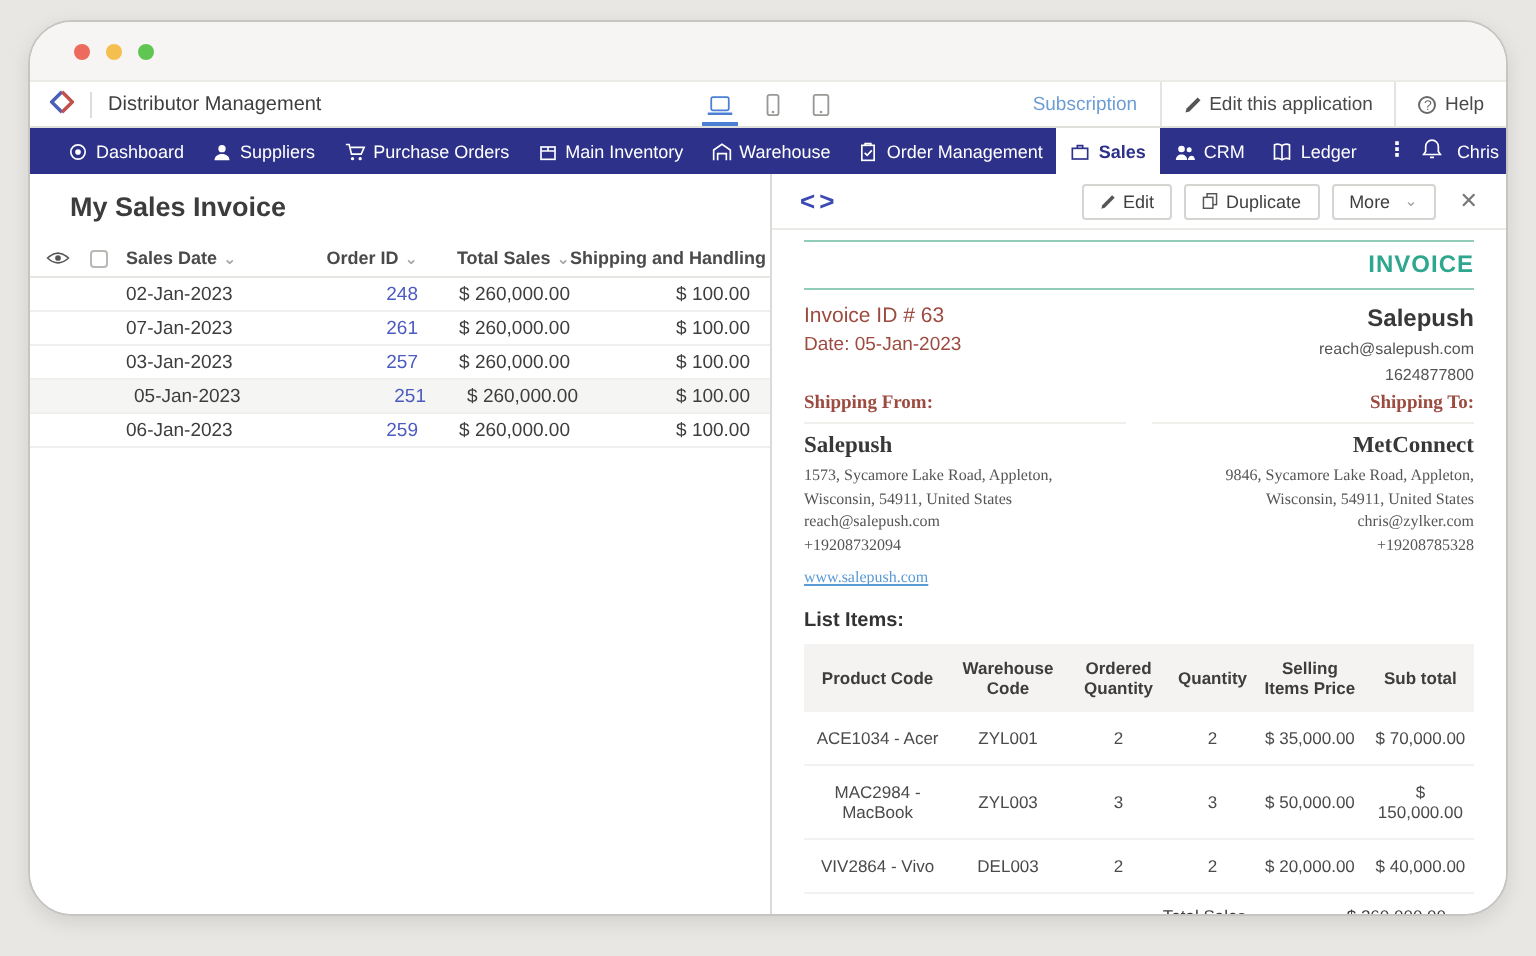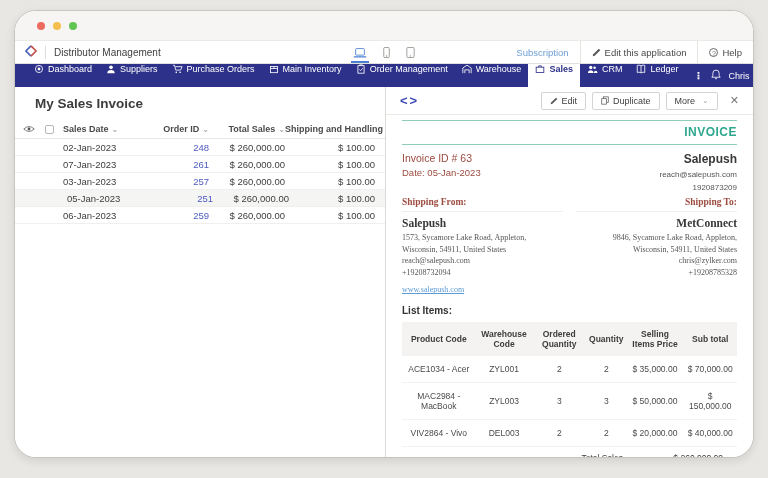--- a/index.html
+++ b/index.html
@@ -26,21 +26,21 @@
   .devices { display:flex; align-items:stretch; height:100%; margin-left:190px; gap:12px; }
   .device { display:flex; align-items:center; color:#9a9894; position:relative; padding:0 2px; }
   .device.active { color:#4a7fd4; }
   .device.active::after { content:""; position:absolute; left:0; right:0; bottom:0; height:2px; background:#4a7fd4; }
   .tb-right { margin-left:auto; display:flex; align-items:center; height:100%; font-size:9.5px; }
   .tb-item { display:flex; align-items:center; gap:4px; padding:0 11px; height:100%; border-left:1px solid #e6e4e1; color:#4a4a4a; white-space:nowrap; }
   .tb-item.subscription { color:#6d9dd3; border-left:none; }
   .help-circle { width:9px; height:9px; border:1px solid #6a6a6a; border-radius:50%; font-size:7px; line-height:9px; text-align:center; color:#6a6a6a; }
   
   .nav { flex:0 0 23px; background:#2d3189; display:flex; align-items:stretch; color:#fff; font-size:9px; padding-left:12px; white-space:nowrap; }
-  .nav-item { display:flex; align-items:flex-start; gap:4px; padding:0 7px; cursor:pointer; }
+  .nav-item { display:flex; align-items:center; gap:4px; padding:0 7px; cursor:pointer; }
   .nav-item.active { background:#fff; color:#2d3189; font-weight:bold; }
   .nav-item svg { flex:0 0 auto; }
   .nav-more { display:flex; align-items:center; padding:0 8px; font-size:10px; font-weight:bold; }
   .nav-right { margin-left:auto; display:flex; align-items:center; gap:7px; padding-right:10px; }
   
   .content { flex:1; display:flex; min-height:0; }
   .list-panel { flex:0 0 370px; display:flex; flex-direction:column; background:#fff; min-width:0; }
   .list-title { margin:9px 0 9px 20px; font-size:13.5px; font-weight:bold; color:#3c3c3c; }
   .lgrid { display:grid; grid-template-columns:22px 18px 90px 56px 76px 1fr; align-items:center; padding:0 10px 0 8px; }
   .lhead { height:19px; font-size:9px; font-weight:bold; color:#4a4a4a; border-bottom:1px solid #e8e6e3; }
@@ -166,32 +166,32 @@
     </div>
     <div class="nav-item">
       <svg width="10" height="10" viewBox="0 0 12 12">
           <rect x="1.8" y="3" width="8.4" height="7.4" fill="none" stroke="currentColor"></rect>
           <path d="M1.8 5.4h8.4M6 3v2.4" stroke="currentColor"></path>
         </svg>
       <span>Main Inventory</span>
     </div>
     <div class="nav-item">
       <svg width="10" height="10" viewBox="0 0 12 12">
+          <path d="M1 11V4.8L6 1.4l5 3.4V11" fill="none" stroke="currentColor"></path>
+          <path d="M3.4 11V7h5.2v4" fill="none" stroke="currentColor"></path>
+        </svg>
+      <span>Warehouse</span>
+    </div>
+    <div class="nav-item">
+      <svg width="10" height="10" viewBox="0 0 12 12">
           <rect x="2.3" y="2" width="7.4" height="9" fill="none" stroke="currentColor"></rect>
           <path d="M4.3 2V1h3.4v1" fill="none" stroke="currentColor"></path>
           <path d="M4 6.5l1.5 1.5 2.8-3" fill="none" stroke="currentColor"></path>
         </svg>
       <span>Order Management</span>
-    </div>
-    <div class="nav-item">
-      <svg width="10" height="10" viewBox="0 0 12 12">
-          <path d="M1 11V4.8L6 1.4l5 3.4V11" fill="none" stroke="currentColor"></path>
-          <path d="M3.4 11V7h5.2v4" fill="none" stroke="currentColor"></path>
-        </svg>
-      <span>Warehouse</span>
     </div>
     <div class="nav-item active">
       <svg width="10" height="10" viewBox="0 0 12 12">
           <rect x="1.4" y="3.8" width="9.2" height="6.4" fill="none" stroke="currentColor"></rect>
           <path d="M4.4 3.8V2.2h3.2v1.6" fill="none" stroke="currentColor"></path>
         </svg>
       <span>Sales</span>
     </div>
     <div class="nav-item">
       <svg width="11" height="10" viewBox="0 0 13 12">
@@ -314,21 +314,21 @@
         <div class="rule"></div>
 
         <div class="info-row">
           <div>
             <div class="inv-id maroon">Invoice ID # 63</div>
             <div class="inv-date maroon">Date: 05-Jan-2023</div>
           </div>
           <div class="vendor">
             <div class="vendor-name">Salepush</div>
             <div class="vendor-sub">reach@salepush.com</div>
-            <div class="vendor-sub">1920873209</div>
+            <div class="vendor-sub">1624877800</div>
           </div>
         </div>
 
         <div class="ship-row">
           <div class="ship-col">
             <div class="ship-label maroon">Shipping From:</div>
             <div class="ship-name">Salepush</div>
             <div class="ship-line">1573, Sycamore Lake Road, Appleton, Wisconsin, 54911, United States</div>
             <div class="ship-line">reach@salepush.com</div>
             <div class="ship-line">+19208732094</div>

